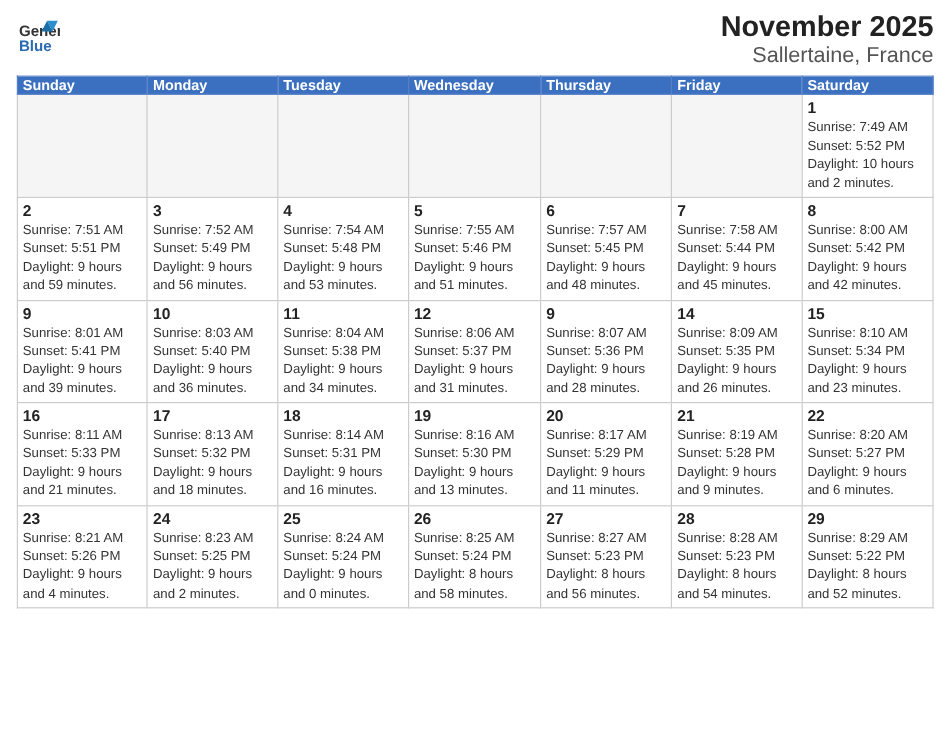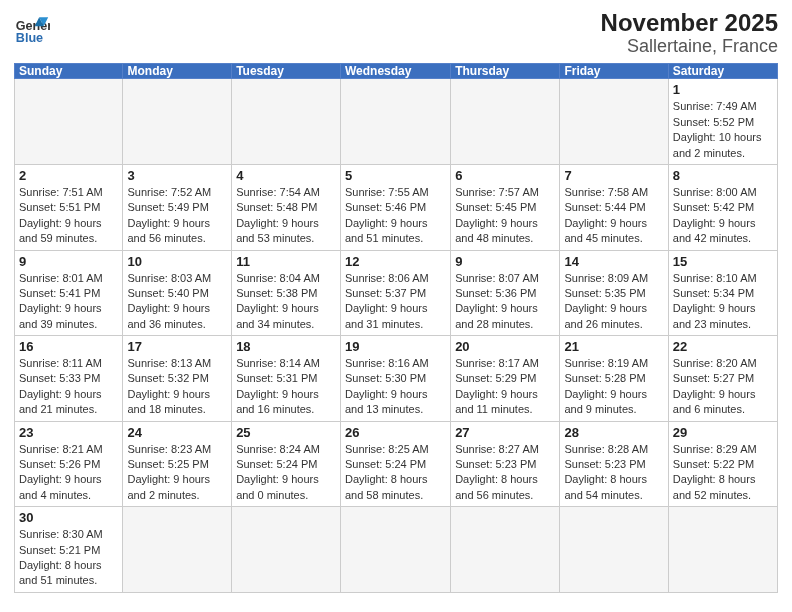--- a/index.html
+++ b/index.html
@@ -305,29 +305,15 @@
 Sunset: 5:23 PM
 Daylight: 8 hours and 54 minutes.</div>
           </td>
           <td>
             <span class="day-number">29</span>
             <div class="day-info">Sunrise: 8:29 AM
 Sunset: 5:22 PM
 Daylight: 8 hours and 52 minutes.</div>
           </td>
         </tr>
-        <tr class="week-row">
-          <td>
-            <span class="day-number">30</span>
-            <div class="day-info">Sunrise: 8:30 AM
-Sunset: 5:21 PM
-Daylight: 8 hours and 51 minutes.</div>
-          </td>
-          <td class="last-row"></td>
-          <td class="last-row"></td>
-          <td class="last-row"></td>
-          <td class="last-row"></td>
-          <td class="last-row"></td>
-          <td class="last-row"></td>
-        </tr>
       </tbody>
   </table>
 </div>
 
 </body></html>

